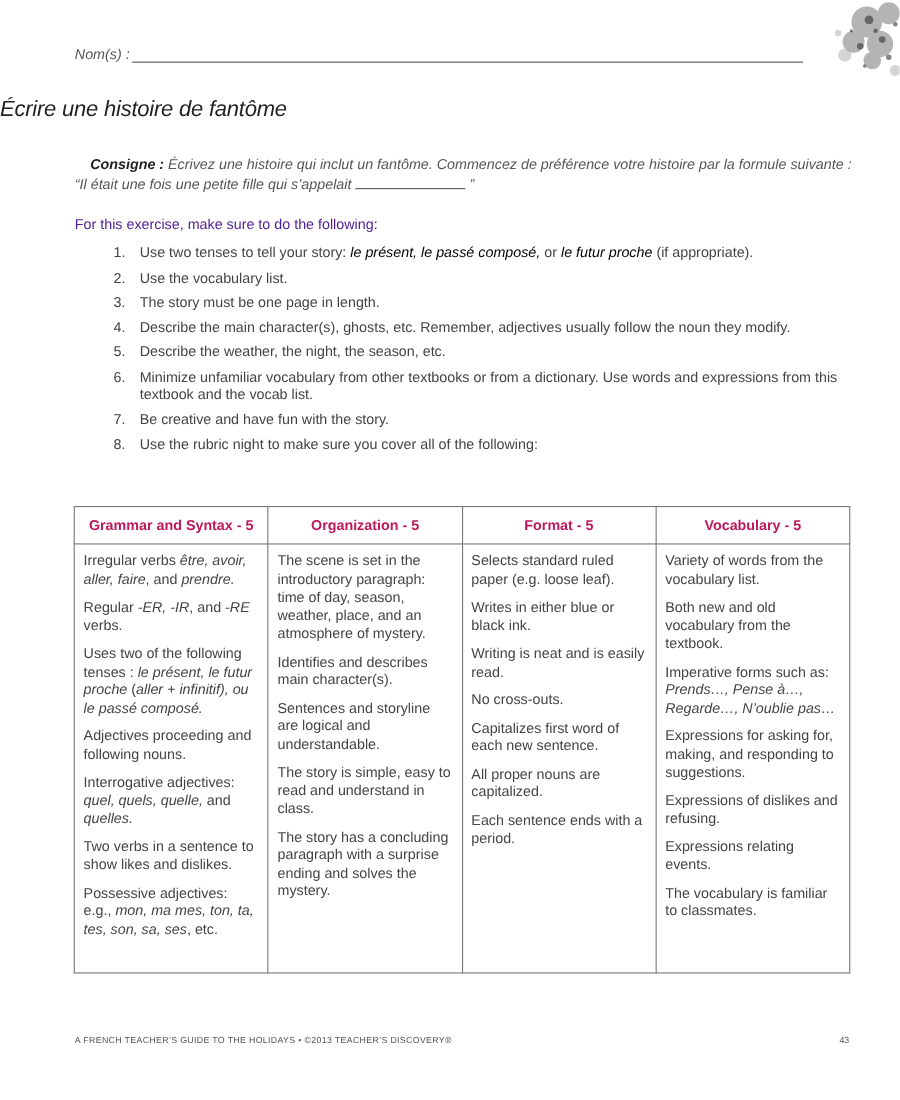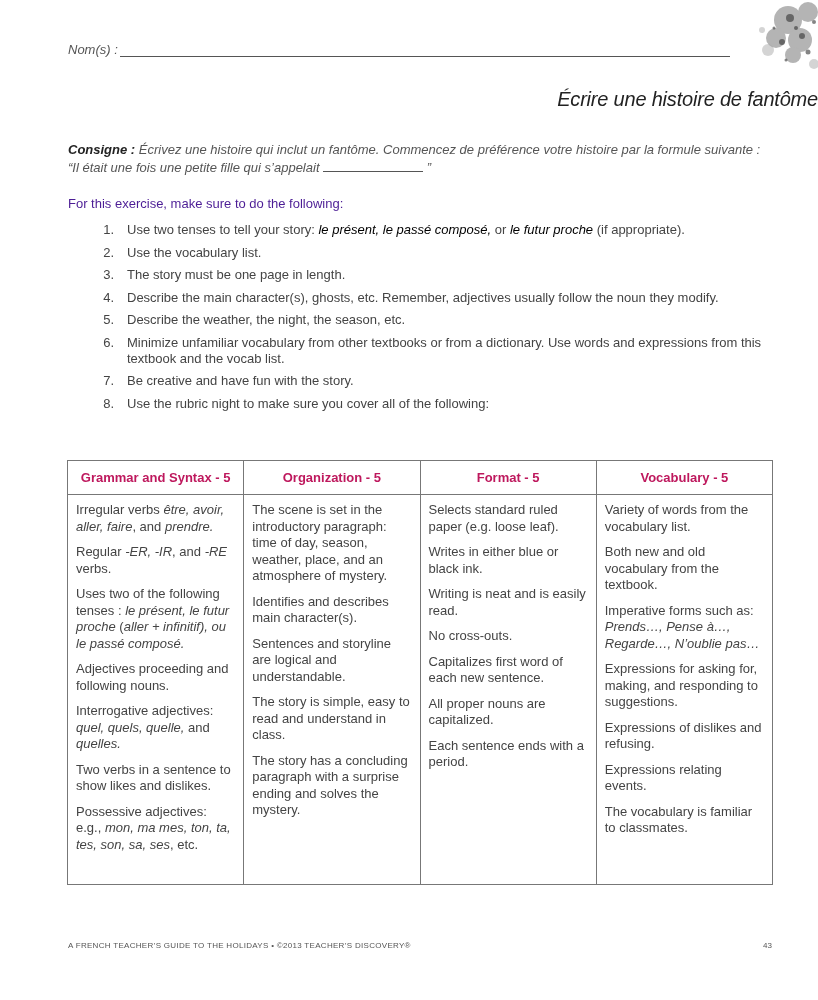--- a/index.html
+++ b/index.html
@@ -4,23 +4,23 @@
 <style>
   html, body { margin: 0; padding: 0; }
   body {
     width: 818px; height: 1000px; background: #ffffff; position: relative; overflow: hidden;
     font-family: "Liberation Sans", sans-serif; color: #3a3a3a;
   }
   .splatter { position: absolute; right: 0; top: 0; width: 80px; height: 80px; }
   .name-line { position: absolute; left: 68px; top: 42px; width: 662px; display: flex; align-items: flex-end; text-align: right; }
   .name-label { font-style: italic; font-size: 13px; color: #555; font-weight: 300; white-space: nowrap; }
   .name-rule { flex: 1; border-bottom: 1px solid #555; height: 14px; margin-left: 2px; }
-  .title { position: absolute; left: 0; width: 818px; top: 88px; text-align: right; font-size: 20px; font-style: italic; color: #222; letter-spacing: -0.2px; }
+  .title { position: absolute; left: 0; width: 818px; top: 88px; text-align: left; font-size: 20px; font-style: italic; color: #222; letter-spacing: -0.2px; }
   .consigne { position: absolute; left: 68px; top: 141px; width: 710px; font-size: 13px; line-height: 18px; font-style: italic; color: #555; }
-  .consigne b { font-weight: bold; color: #222; }
+  .consigne b { font-weight: bold; color: #222; margin-left: 14px; }
   .blank { display: inline-block; width: 100px; border-bottom: 1px solid #555; height: 12px; vertical-align: baseline; }
   .intro { position: absolute; left: 68px; top: 196px; font-size: 13px; color: #4c1d95; }
   ol.reqs { position: absolute; left: 68px; top: 222px; width: 700px; margin: 0; padding: 0; list-style: none; font-size: 13px; line-height: 16px; color: #444; }
   ol.reqs li { display: flex; margin-bottom: 6.5px; }
   ol.reqs .num { width: 46px; text-align: right; padding-right: 13px; flex: none; }
   ol.reqs .txt { flex: 1; }
   ol.reqs i { color: #000000; }
   table.rubric { position: absolute; left: 67px; top: 460px; width: 706px; border-collapse: collapse; table-layout: fixed; border: 1.5px solid #777; }
   table.rubric th { height: 31px; border: 1.5px solid #777; font-size: 13px; font-weight: bold; color: #be185d; text-align: center; vertical-align: middle; }
   table.rubric td { border: 1.5px solid #777; vertical-align: top; padding: 7px 8px 0 8px; height: 382px; font-size: 13px; line-height: 16.5px; color: #444; }

